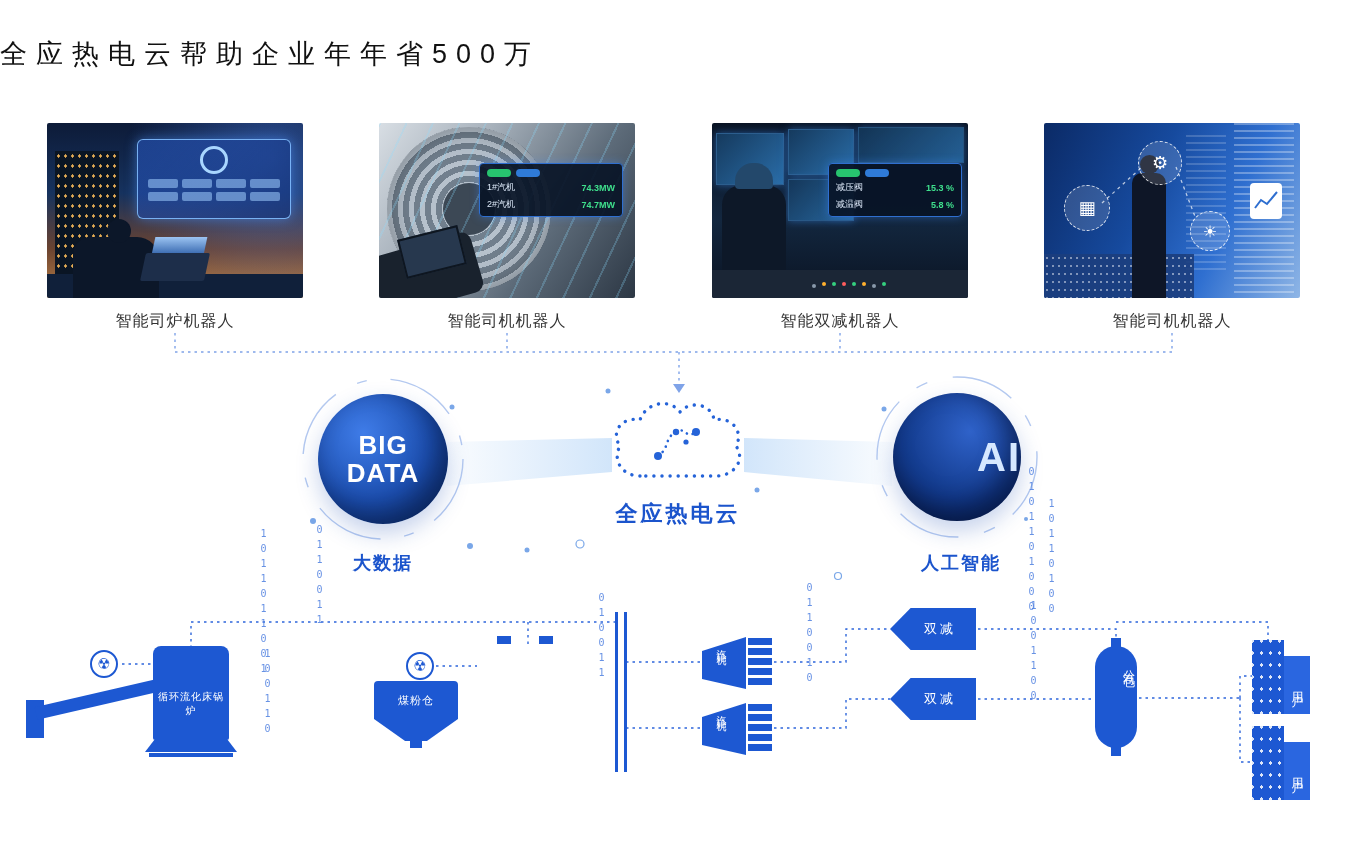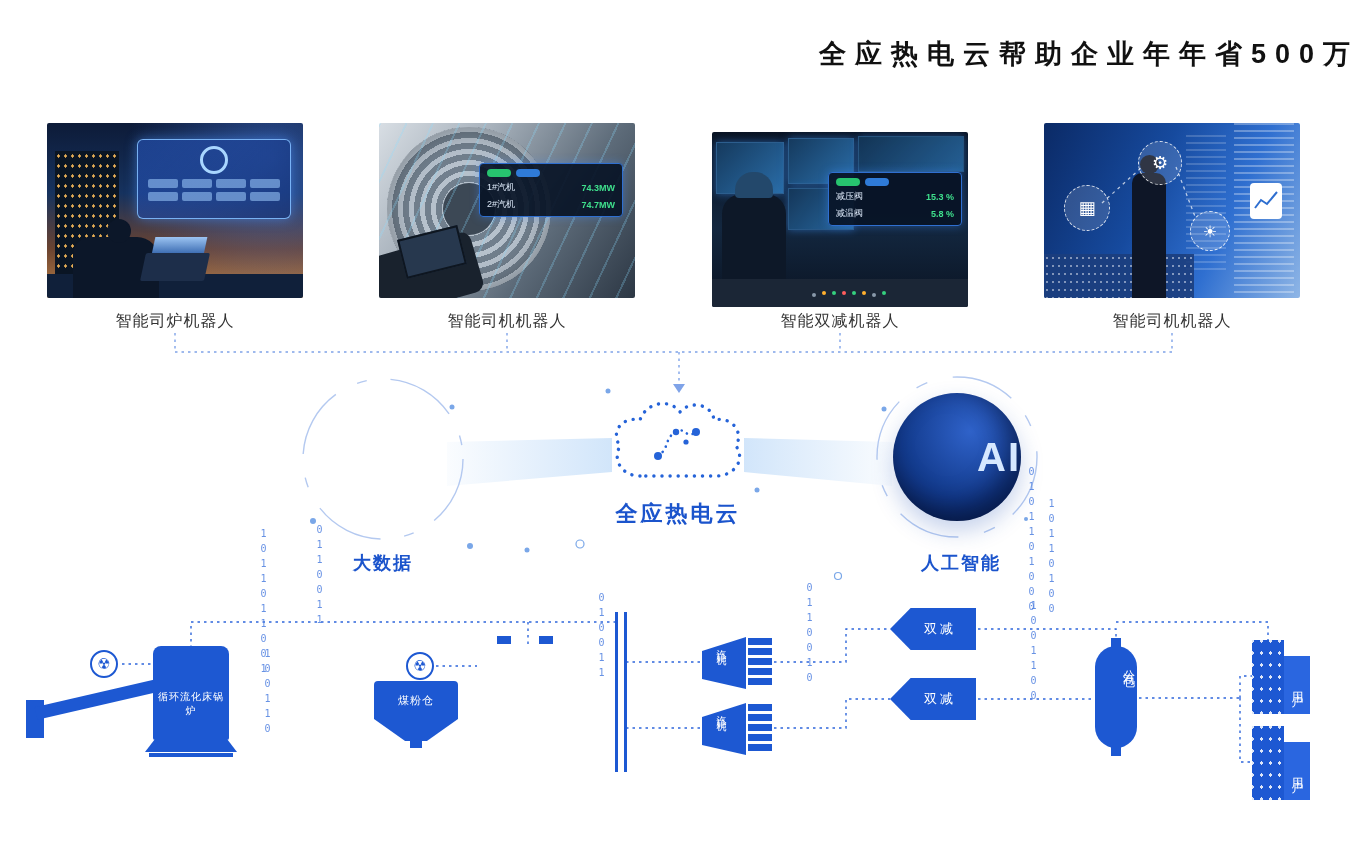--- a/index.html
+++ b/index.html
@@ -1,19 +1,19 @@
 <!DOCTYPE html>
 <html><head>
 <meta charset="utf-8">
 <style>
   html,body{margin:0;padding:0;background:#fff;}
   .stage{position:relative;width:1359px;height:842px;margin:0 auto;background:#fff;overflow:hidden;
          font-family:"Liberation Sans","DejaVu Sans",sans-serif;}
-  .title{position:absolute;left:0;right:0;top:36px;margin:0;text-align:right;
-         font-size:27px;font-weight:bold;color:#111;letter-spacing:9px;}
+  .title{position:absolute;left:0;right:0;top:36px;margin:0;text-align:left;
+         font-size:27px;font-weight:normal;color:#111;letter-spacing:9px;}
   .overlay{position:absolute;left:0;top:0;pointer-events:none;}
 
   
   .card{position:absolute;top:123px;width:256px;height:175px;overflow:hidden;border-radius:2px;}
   .c1{left:47px;} .c2{left:379px;} .c3{left:712px;} .c4{left:1044px;}
   .caption{position:absolute;top:311px;width:256px;text-align:center;font-size:16px;color:#333;letter-spacing:1px;}
 
   
   .photo1{background:radial-gradient(circle at 88% 20%, rgba(70,120,220,.5), transparent 55%),
           linear-gradient(180deg,#0d1b38 0%,#16325e 40%,#6b4330 72%,#c08448 100%);}
@@ -44,21 +44,21 @@
             box-shadow:0 0 10px rgba(60,140,255,.4);padding:5px 7px;color:#dce8f8;}
   .hud2{left:100px;top:40px;width:128px;}
   .hud3{left:116px;top:40px;width:118px;}
   .hud-chips{display:flex;gap:5px;margin-bottom:4px;}
   .chip{height:8px;width:24px;border-radius:4px;}
   .chip-green{background:#27c46f;} .chip-blue{background:#2f7bd8;}
   .hud-row{display:flex;justify-content:space-between;align-items:center;font-size:9px;margin-top:4px;white-space:nowrap;}
   .hud-row .val{color:#3fe08d;font-weight:bold;margin-left:8px;}
 
   
-  .photo3{background:linear-gradient(180deg,#0a1424 0%,#13273f 55%,#0a1322 100%);margin-top:9px;}
+  .photo3{background:linear-gradient(180deg,#0a1424 0%,#13273f 55%,#0a1322 100%);}
   .p3-screen{position:absolute;background:linear-gradient(135deg,#153a5e,#2a6da8);
              box-shadow:0 0 8px rgba(60,150,255,.5);border:1px solid #2c5e8e;}
   .s1{left:4px;top:10px;width:66px;height:50px;}
   .s2{left:76px;top:6px;width:64px;height:44px;}
   .s3{left:146px;top:4px;width:104px;height:34px;opacity:.85;}
   .s4{left:76px;top:56px;width:64px;height:40px;opacity:.9;}
   .p3-person{position:absolute;left:10px;top:62px;width:64px;height:113px;background:#0d1828;border-radius:20px 20px 0 0;}
   .p3-helmet{position:absolute;left:13px;top:-22px;width:38px;height:26px;background:#23486b;border-radius:18px 18px 4px 4px;}
   .p3-desk{position:absolute;left:0;bottom:0;width:100%;height:28px;background:#1b2636;}
   .p3-btns{position:absolute;left:110px;bottom:12px;width:4px;height:4px;border-radius:50%;background:#ffb02e;
@@ -305,20 +305,24 @@
           <polyline points="2,22 8,14 14,18 24,6" fill="none" stroke="#2f6fd0" stroke-width="2"></polyline>
         </svg>
     </div>
   </div>
 
   <div class="caption c1">智能司炉机器人</div>
   <div class="caption c2">智能司机机器人</div>
   <div class="caption c3">智能双减机器人</div>
   <div class="caption c4">智能司机机器人</div>
 
+  <div class="sphere sphere-big">
+    <span class="l">BIG</span>
+    <span class="l">DATA</span>
+  </div>
   <div class="center-label lbl-big">大数据</div>
 
   <svg class="cloud" width="156" height="108" viewBox="0 0 156 108">
     <path d="M40,86 C22,86 12,70 20,56 C10,42 22,26 40,30 C46,12 70,8 80,22 C90,10 112,14 114,30 C132,26 144,42 136,56 C146,70 134,86 116,86 Z" fill="none" stroke="#2563d8" stroke-width="3.4" stroke-linecap="round" stroke-dasharray="0.1 8"></path>
     <path d="M58,66 C70,58 64,48 76,42 C88,36 84,50 96,42" fill="none" stroke="#2563d8" stroke-width="2.6" stroke-linecap="round" stroke-dasharray="0.1 6"></path>
     <g fill="#2563d8">
       <circle cx="58" cy="66" r="4"></circle>
         <circle cx="76" cy="42" r="3.2"></circle>
       <circle cx="96" cy="42" r="4"></circle>
         <circle cx="86" cy="52" r="2.6"></circle>

